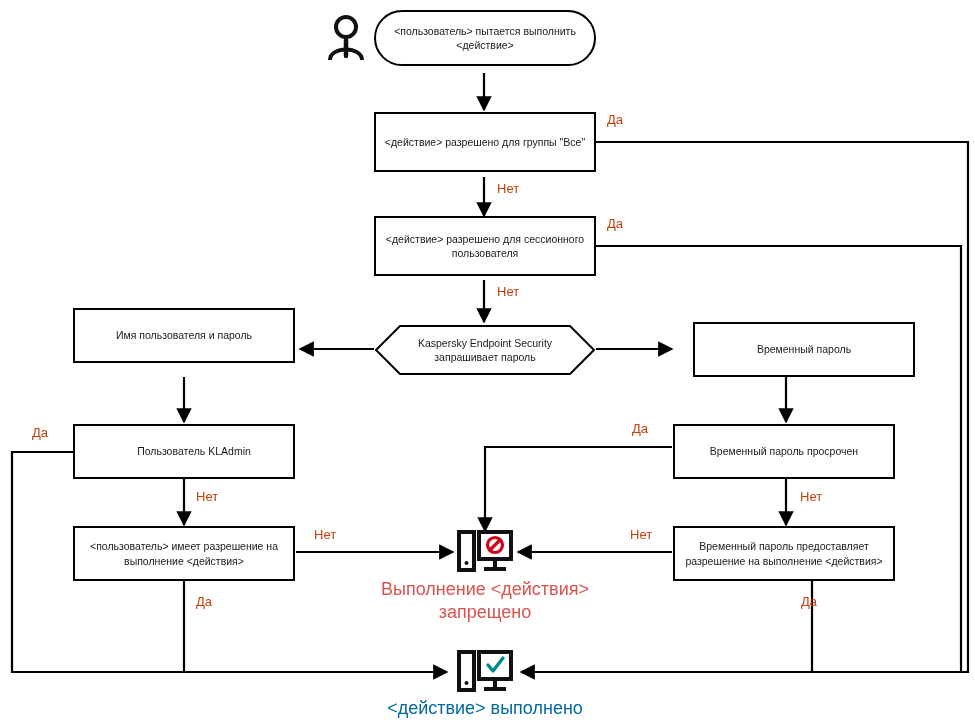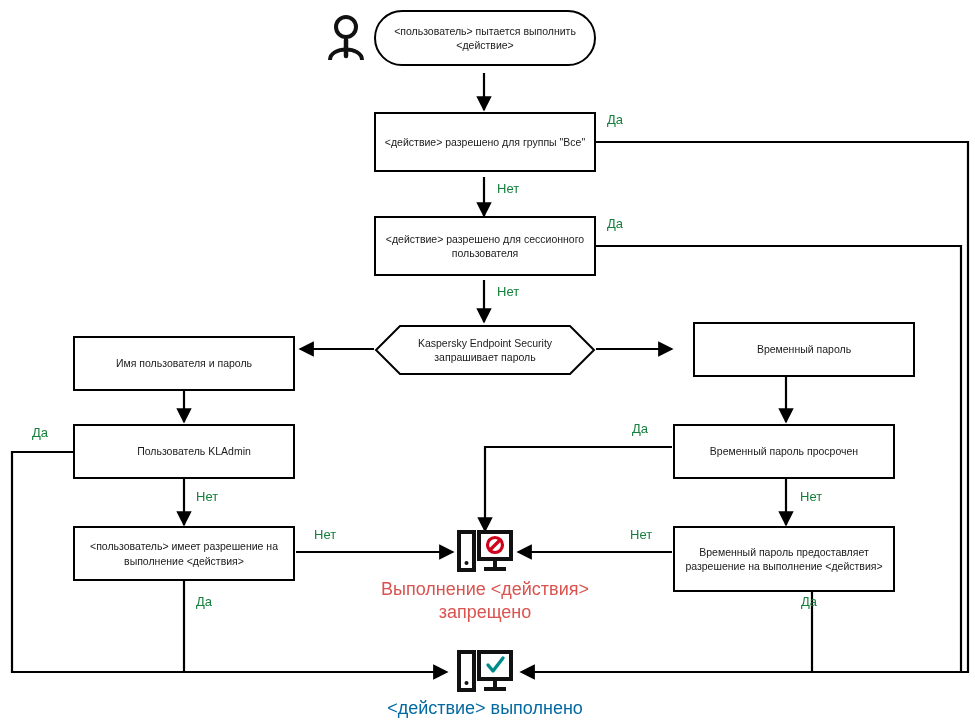--- a/index.html
+++ b/index.html
@@ -54,21 +54,21 @@
     font-size: 10.5px;
     line-height: 1.35;
     color: #1a1a1a;
     width: 100%;
     padding: 0 22px;
     box-sizing: border-box;
   }
   .edge-label {
     position: absolute;
     font-size: 13px;
-    color: #15803d;
+    color: #c2410c;
     white-space: nowrap;
   }
   .status-text {
     position: absolute;
     text-align: center;
     font-size: 18px;
     line-height: 1.3;
     white-space: pre-line;
   }
   .icon-holder {
@@ -153,41 +153,41 @@
     <svg class="hex-svg" width="222" height="52" viewBox="0 0 222 52" xmlns="http://www.w3.org/2000/svg">
       <polygon points="26,2 196,2 220,26 196,50 26,50 2,26" fill="#ffffff" stroke="#000000" stroke-width="2"></polygon>
     </svg>
     <span class="hex-label">Kaspersky Endpoint Security запрашивает пароль</span>
   </div>
 
   <div class="node" style="left:374px; top:216px; width:222px; height:60px;">
     <span>&lt;действие&gt; разрешено для сессионного пользователя</span>
   </div>
 
-  <div class="node" style="left:73px; top:336px; width:222px; height:55px;">
+  <div class="node" style="left:73px; top:308px; width:222px; height:55px;">
     <span>Имя пользователя и пароль</span>
   </div>
 
   <div class="node" style="left:673px; top:322px; width:222px; height:55px;margin-left:20px;">
     <span>Временный пароль</span>
   </div>
 
   <div class="node" style="left:73px; top:424px; width:222px; height:55px;padding-left:28px;">
     <span>Пользователь KLAdmin</span>
   </div>
 
   <div class="node" style="left:73px; top:526px; width:222px; height:55px;">
     <span>&lt;пользователь&gt; имеет разрешение на выполнение &lt;действия&gt;</span>
   </div>
 
   <div class="node" style="left:673px; top:424px; width:222px; height:55px;">
     <span>Временный пароль просрочен</span>
   </div>
 
-  <div class="node" style="left:673px; top:526px; width:222px; height:66px;align-items:center;">
+  <div class="node" style="left:673px; top:526px; width:222px; height:55px;align-items:center;">
     <span>Временный пароль предоставляет разрешение на выполнение &lt;действия&gt;</span>
   </div>
 
   <div class="edge-label" style="left:607px; top:112px;">Да</div>
 
   <div class="edge-label" style="left:497px; top:181px;">Нет</div>
 
   <div class="edge-label" style="left:607px; top:216px;">Да</div>
 
   <div class="edge-label" style="left:497px; top:284px;">Нет</div>

